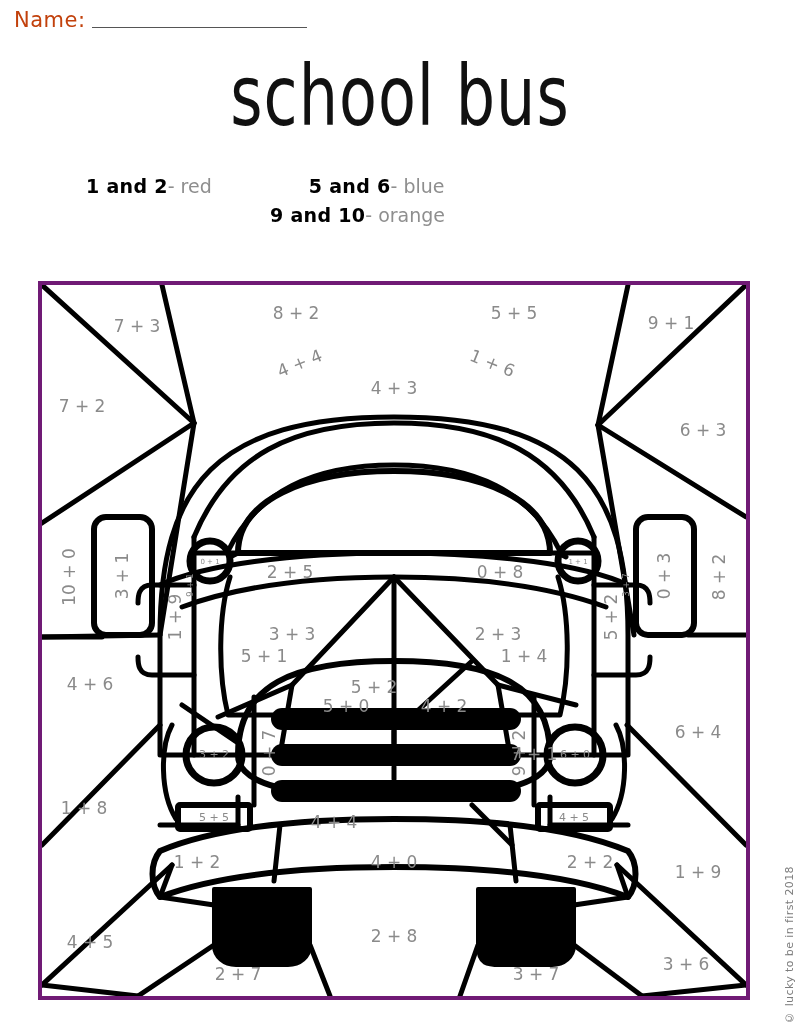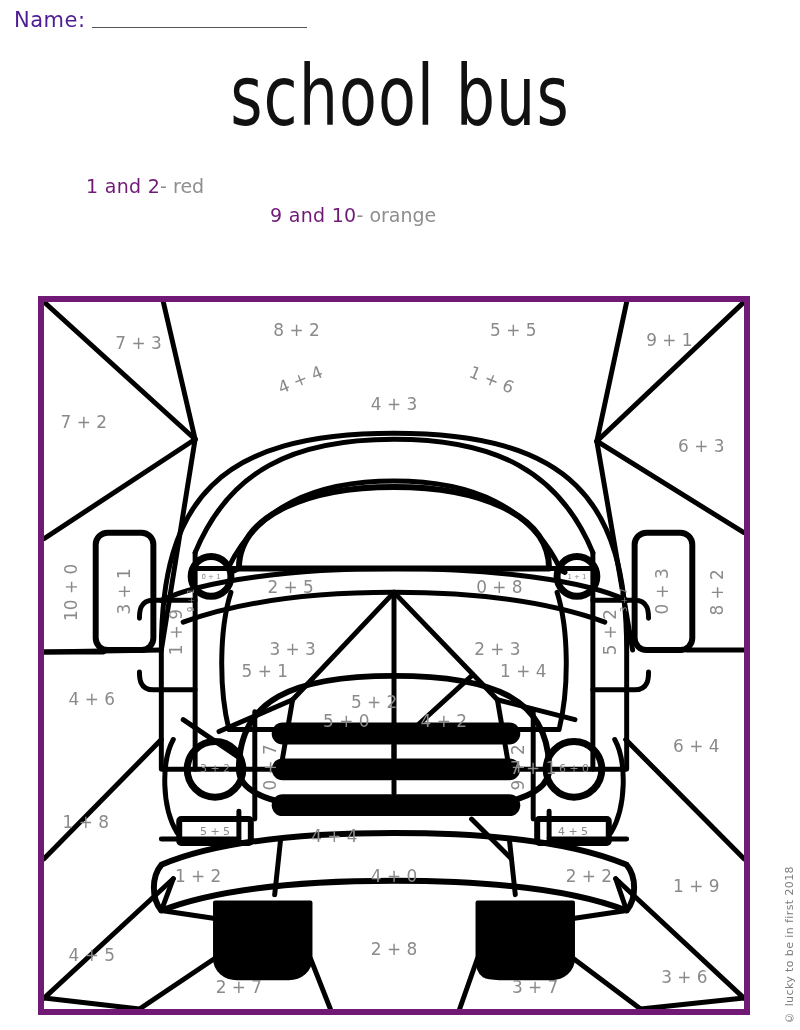--- a/index.html
+++ b/index.html
@@ -10,21 +10,21 @@
     overflow:hidden;
     position:relative;
   }
   
   #name-row{
     position:absolute;left:14px;top:10px;
     display:flex;align-items:flex-end;gap:6px;
   }
   #name-label{
     font-family:"DejaVu Sans", sans-serif;
-    font-size:21px;letter-spacing:.5px;color:#4c1d95;
+    font-size:21px;letter-spacing:.5px;color:#c2410c;
     line-height:1;
   }
   #name-blank{
     width:215px;height:1px;border-bottom:1.6px solid #555;margin-bottom:3px;
   }
   
   #title{
     position:absolute;left:0;top:52px;width:800px;text-align:center;
     font-family:"DejaVu Sans", sans-serif;
     font-size:62px;font-weight:400;letter-spacing:1px;
@@ -33,36 +33,35 @@
   }
   
   #key{
     position:absolute;left:0;top:172px;width:800px;
   }
   .key-row{display:flex;width:100%;}
   .key-cell{
     font-family:"DejaVu Sans", sans-serif;
     font-size:19px;line-height:1.55;white-space:nowrap;
   }
-  .key-num{color:#701a75;font-weight:400;letter-spacing:.3px;}
+  .key-num{color:#000000;font-weight:700;letter-spacing:.3px;}
   .key-color{color:#8e8e8e;}
   .r1c1{margin-left:86px;}
   .r1c2{margin-left:76px;}
   .r1c3{margin-left:97px;}
   .r2c1{margin-left:66px;}
   .r2c2{margin-left:270px;text-align:right;}
   
   #sheet{
     position:absolute;left:38px;top:281px;
     width:712px;height:719px;
-    border:6px solid #701a75;
+    border:4px solid #701a75;
     box-sizing:border-box;
     background:#fff;
     overflow:hidden;
-    margin-top:15px;
   }
   #art{position:absolute;left:0;top:0;width:100%;height:100%;}
   .eq{
     font-family:"DejaVu Sans", sans-serif;
     fill:#8a8a8a;
     font-size:17px;
     text-anchor:middle;
     dominant-baseline:middle;
   }
   .eq-sm{font-size:8.5px;}
@@ -86,20 +85,23 @@
   <span id="name-label">Name:</span>
   <span id="name-blank"></span>
 </div>
 
 <div id="title">school bus</div>
 
 <div id="key">
   <div class="key-row">
     <div class="key-cell r1c1">
       <span class="key-num">1 and 2</span><span class="key-color">-</span><span class="key-color"> red</span>
+    </div>
+    <div class="key-cell r1c3">
+      <span class="key-num">5 and 6</span><span class="key-color">-</span><span class="key-color"> blue</span>
     </div>
   </div>
   <div class="key-row">
     <div class="key-cell r2c2">
       <span class="key-num">9 and 10</span><span class="key-color">-</span><span class="key-color"> orange</span>
     </div>
   </div>
 </div>
 
 <div id="sheet">

